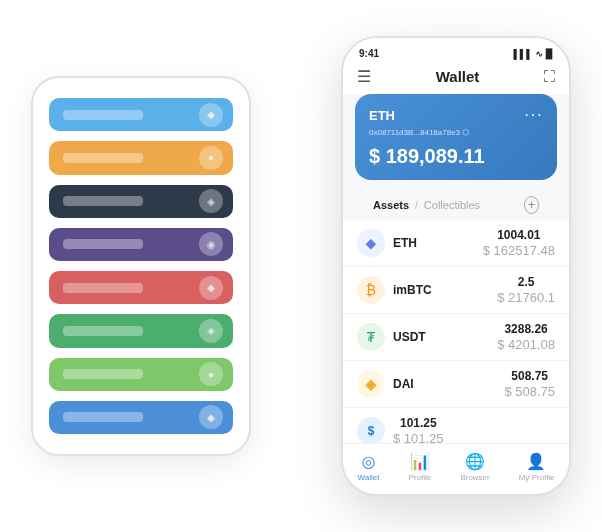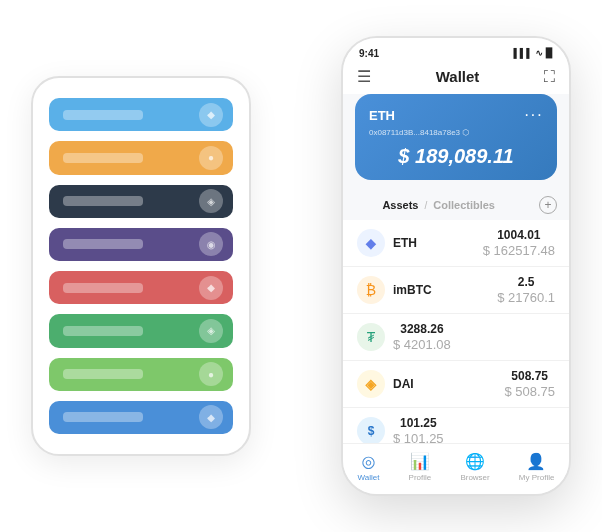--- a/index.html
+++ b/index.html
@@ -100,21 +100,21 @@
       overflow: hidden;
       z-index: 2;
       display: flex;
       flex-direction: column;
     }
 
     
     .status-bar {
       background: #ffffff;
       display: flex;
-      align-items: flex-start;
+      align-items: flex-end;
       justify-content: space-between;
       padding: 10px 16px 4px;
       font-size: 10px;
       font-weight: 600;
       color: #222;
       flex-shrink: 0;
     }
 
     .status-icons {
       display: flex;
@@ -173,30 +173,29 @@
 
     .eth-address {
       font-size: 8px;
       opacity: 0.75;
       margin-bottom: 8px;
     }
 
     .eth-balance {
       font-size: 20px;
       font-weight: 700;
-      text-align: center;
-      font-style: italic;
+      text-align: left;
     }
 
     
     .assets-header {
       display: flex;
       align-items: center;
-      justify-content: flex-end;
-      padding: 6px 12px;
+      justify-content: flex-start;
+      padding: 6px 30px;
       flex-shrink: 0;
       gap: 44px;
     }
 
     .assets-tabs {
       display: flex;
       align-items: center;
       gap: 6px;
       font-size: 11px;
     }
@@ -206,21 +205,20 @@
       font-weight: 600;
     }
 
     .assets-tab-divider {
       color: #bbb;
       font-size: 10px;
     }
 
     .assets-tab-inactive {
       color: #aaa;
-      font-weight: bold;
     }
 
     .assets-add {
       width: 18px;
       height: 18px;
       border: 1.5px solid #aaa;
       border-radius: 50%;
       display: flex;
       align-items: center;
       justify-content: center;
@@ -412,20 +410,21 @@
         <div class="asset-icon icon-imbtc">₿</div>
         <span class="asset-name">imBTC</span>
         <div class="asset-values">
           <div class="asset-amount">2.5</div>
           <div class="asset-usd">$ 21760.1</div>
         </div>
       </div>
 
       <div class="asset-item">
         <div class="asset-icon icon-usdt">₮</div>
+        <span class="asset-name">USDT</span>
         <div class="asset-values">
           <div class="asset-amount">3288.26</div>
           <div class="asset-usd">$ 4201.08</div>
         </div>
       </div>
 
       <div class="asset-item">
         <div class="asset-icon icon-dai" style="font-weight:bold;">◈</div>
         <span class="asset-name">DAI</span>
         <div class="asset-values">

